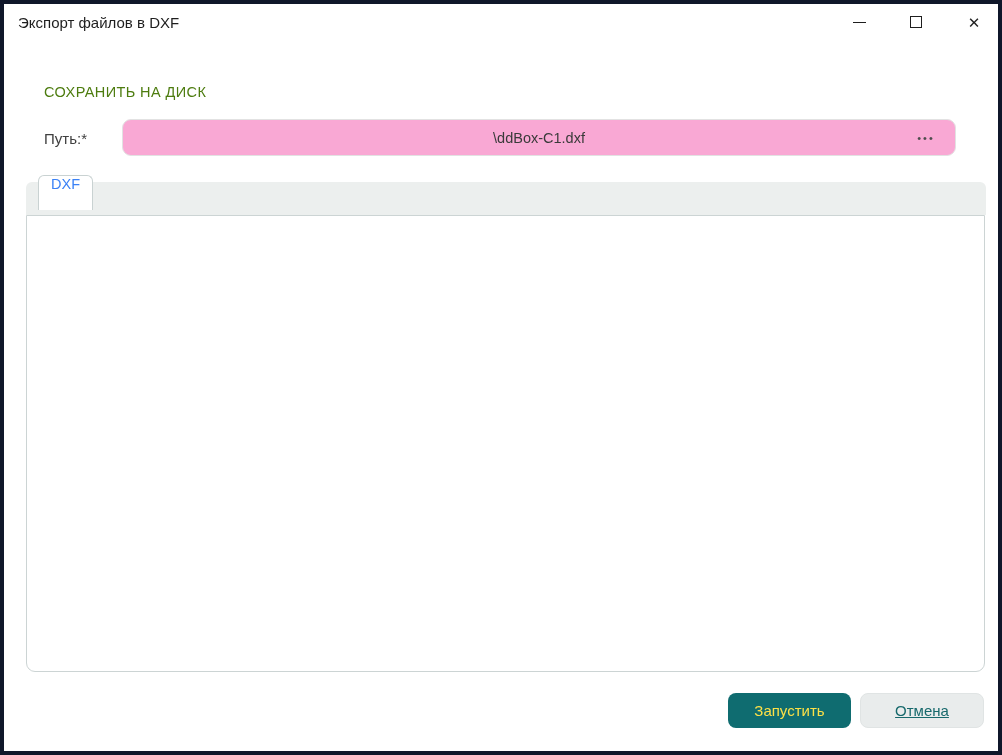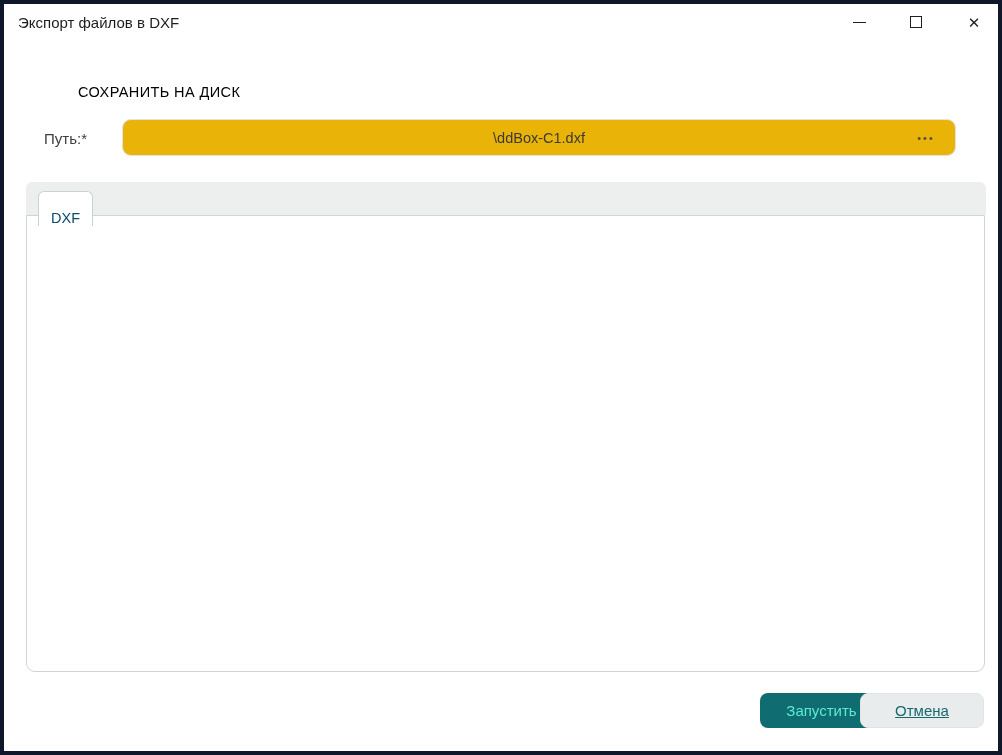--- a/index.html
+++ b/index.html
@@ -14,42 +14,42 @@
   .title { position:absolute; left:14px; top:10px; font-size:15px; color:#1e1e1e; }
   .win-btn { position:absolute; top:2px; width:44px; height:32px; display:flex; align-items:center; justify-content:center; cursor:default; color:#1e1e1e; }
   .win-min { left:833px; }
   .win-max { left:890px; }
   .win-close { left:948px; }
   .glyph-min { display:block; width:13px; height:0; border-top:1px solid #1e1e1e; }
   .glyph-max { display:block; width:12px; height:12px; border:1px solid #1e1e1e; }
   .glyph-close { font-size:15px; line-height:1; }
 
   
-  .save-heading { position:absolute; left:40px; top:80px; font-size:14.5px; color:#000000; letter-spacing:.4px;margin-left:34px; }
+  .save-heading { position:absolute; left:40px; top:80px; font-size:14.5px; color:#4d7c0f; letter-spacing:.4px; }
   .path-label { position:absolute; left:40px; top:126px; font-size:15px; color:#404040; }
   .path-field {
     position:absolute; left:118px; top:115px; width:834px; height:37px;
-    background:#eab308; border:1px solid #e2e2e2; border-radius:9px;
+    background:#f9a8d4; border:1px solid #e2e2e2; border-radius:9px;
     display:flex; align-items:center; justify-content:center;
     font-size:14.5px; color:#3a3a3a;
   }
   .browse-btn {
     position:absolute; right:12px; top:0; height:35px; width:34px;
     display:flex; align-items:center; justify-content:center;
     font-size:11px; letter-spacing:2px; color:#4c4c4c; cursor:pointer;
   }
 
   
   .tabstrip { position:absolute; left:22px; top:178px; width:960px; height:33px; background:#ecefee; border-radius:6px 6px 0 0; }
   .tab-active {
-    position:absolute; left:34px; top:187px; width:55px; height:35px;
+    position:absolute; left:34px; top:171px; width:55px; height:35px;
     background:#fff; border:1px solid #c9d2d2; border-bottom:none;
     border-radius:6px 6px 0 0; z-index:3;
-    display:flex; align-items:flex-end; justify-content:center;
-    font-size:14.5px; color:#0c4a6e;
+    display:flex; align-items:flex-start; justify-content:center;
+    font-size:14.5px; color:#3b82f6;
   }
   .panel {
     position:absolute; left:22px; top:211px; width:959px; height:457px;
     background:#fff; border:1px solid #ccd4d4; border-radius:0 0 9px 9px; z-index:1;
   }
 
   
   .sec-heading { position:absolute; font-size:14.5px; color:#7e7e7e; letter-spacing:.3px; }
   .h-holes { left:75px; top:233px; }
   .h-units { left:58px; top:411px; }
@@ -91,22 +91,22 @@
     background:#eef1f1; border-radius:8px;
   }
   .sb-arrow { position:absolute; left:0; width:16px; height:16px; display:flex; align-items:center; justify-content:center; font-size:9px; color:#4e5a5a; cursor:pointer; }
   .sb-up { top:1px; }
   .sb-down { bottom:1px; }
   .sb-thumb { position:absolute; left:3px; top:18px; width:10px; height:194px; background:#c2cbcb; border-radius:5px; cursor:pointer; }
 
   
   .btn-run {
     position:absolute; left:724px; top:689px; width:123px; height:35px;
-    background:#0f6c70; color:#5eead4; border:none; border-radius:8px;
-    font-size:15px; cursor:pointer; font-family:"Liberation Sans", sans-serif;margin-left:32px;
+    background:#0f6c70; color:#fde047; border:none; border-radius:8px;
+    font-size:15px; cursor:pointer; font-family:"Liberation Sans", sans-serif;
   }
   .btn-cancel {
     position:absolute; left:856px; top:689px; width:124px; height:35px;
     background:#e9ecec; color:#17696c; border:1px solid #e0e4e4; border-radius:8px;
     font-size:15px; cursor:pointer; font-family:"Liberation Sans", sans-serif;text-decoration:underline;
   }
 </style>
 </head>
 <body>
 

